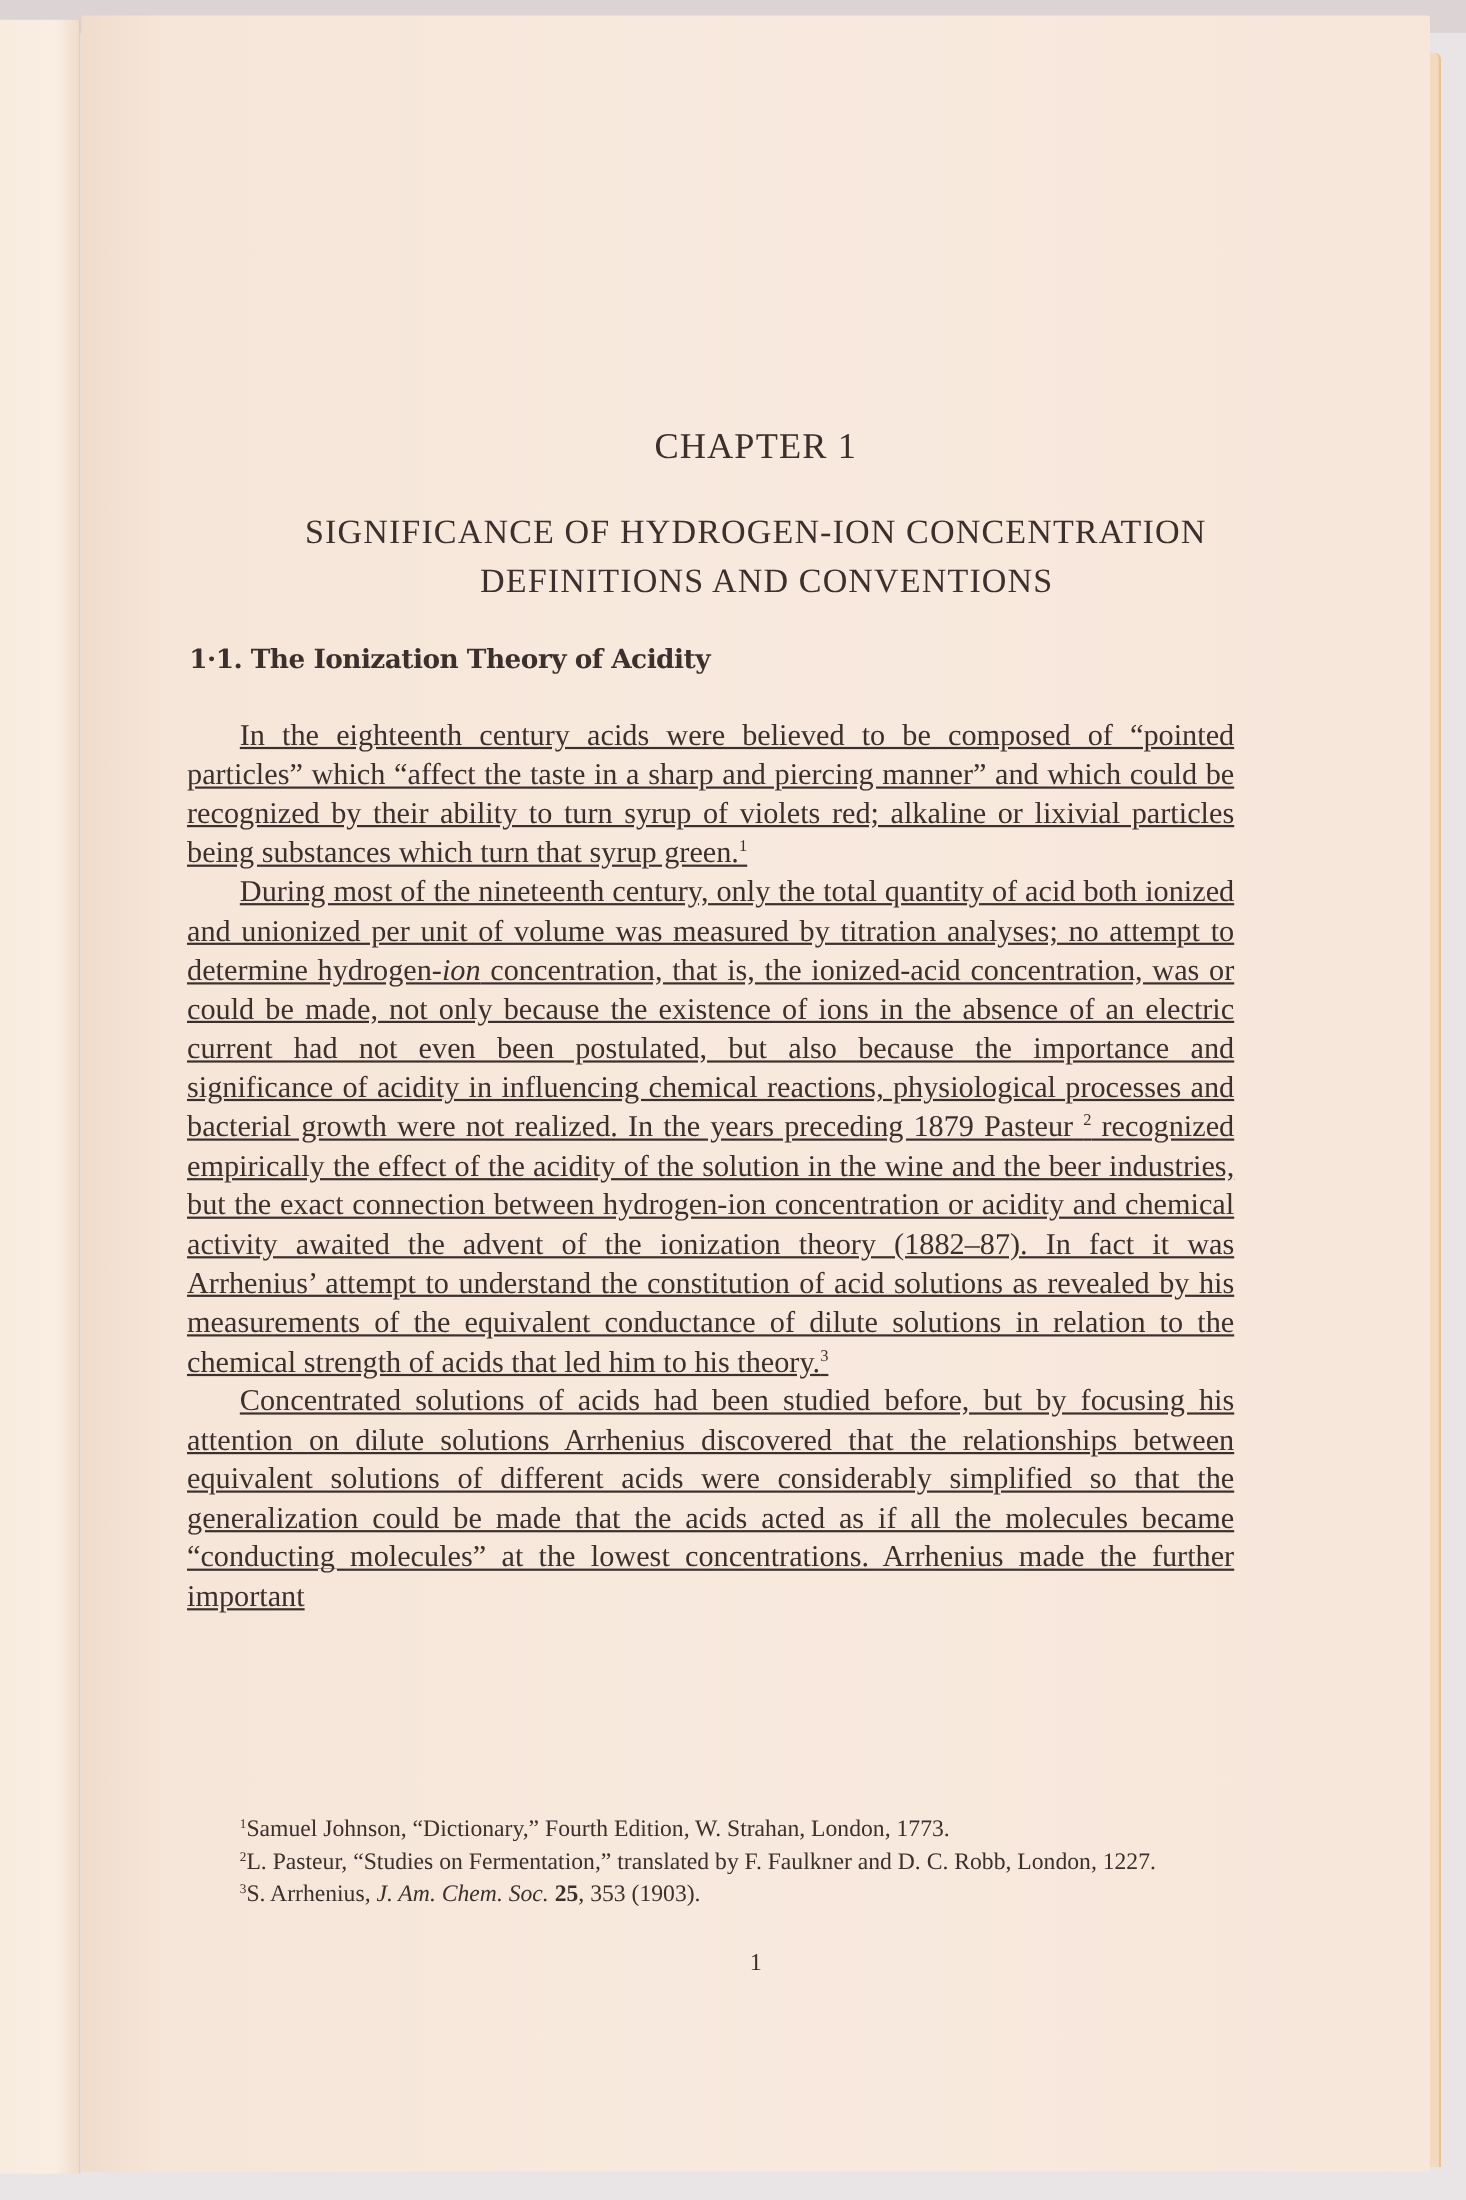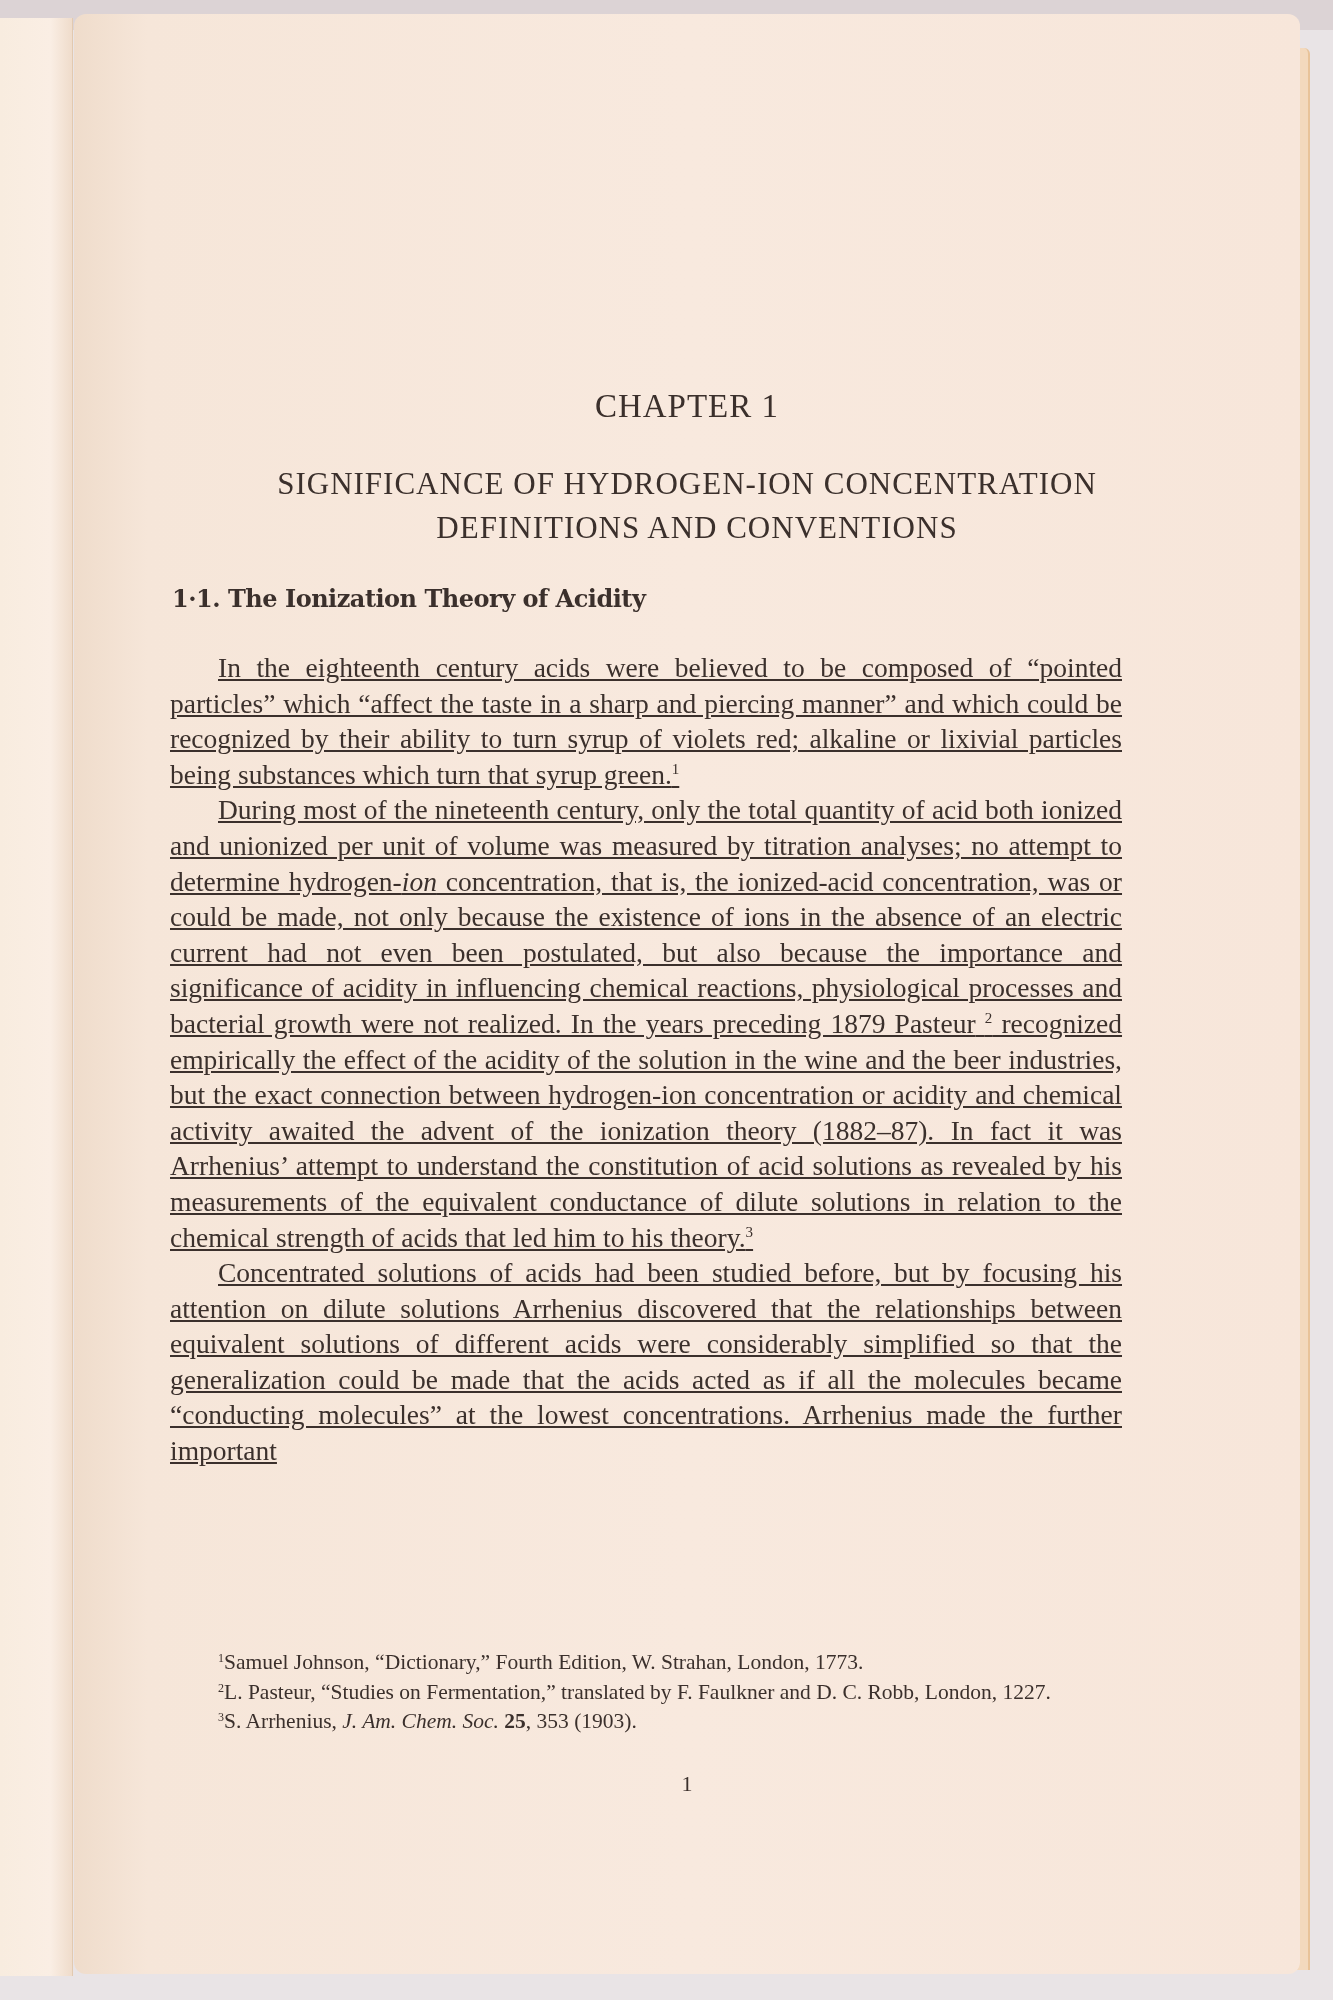--- a/index.html
+++ b/index.html
@@ -15,21 +15,21 @@
     background: linear-gradient(90deg, #f8ecdf 0%, #faeee4 70%, #efdccb 100%);
     border-right: 1px solid #e2c9b0;
   }
   .page-back {
     position: absolute; left: 1290px; top: 48px; width: 18px; height: 1922px;
     background: #f3d9bd; border-radius: 0 6px 0 0; border-right: 2px solid #e8c399;
   }
   .page {
     position: absolute; left: 74px; top: 14px; width: 1226px; height: 1960px;
     background: linear-gradient(90deg, #efdccb 0%, #f6e6d9 6%, #f8e9de 50%, #f7e6da 100%);
-    border-radius: 12px;
+    border-radius: 2px;
     color: #3b302c;
   }
   .chapter {
     position: absolute; left: 0; width: 1226px; top: 374px;
     text-align: center; font-size: 33px; letter-spacing: 1px;
   }
   .title-line {
     position: absolute; left: 0; width: 1226px; text-align: center;
     font-size: 31px; letter-spacing: 1px;
   }

